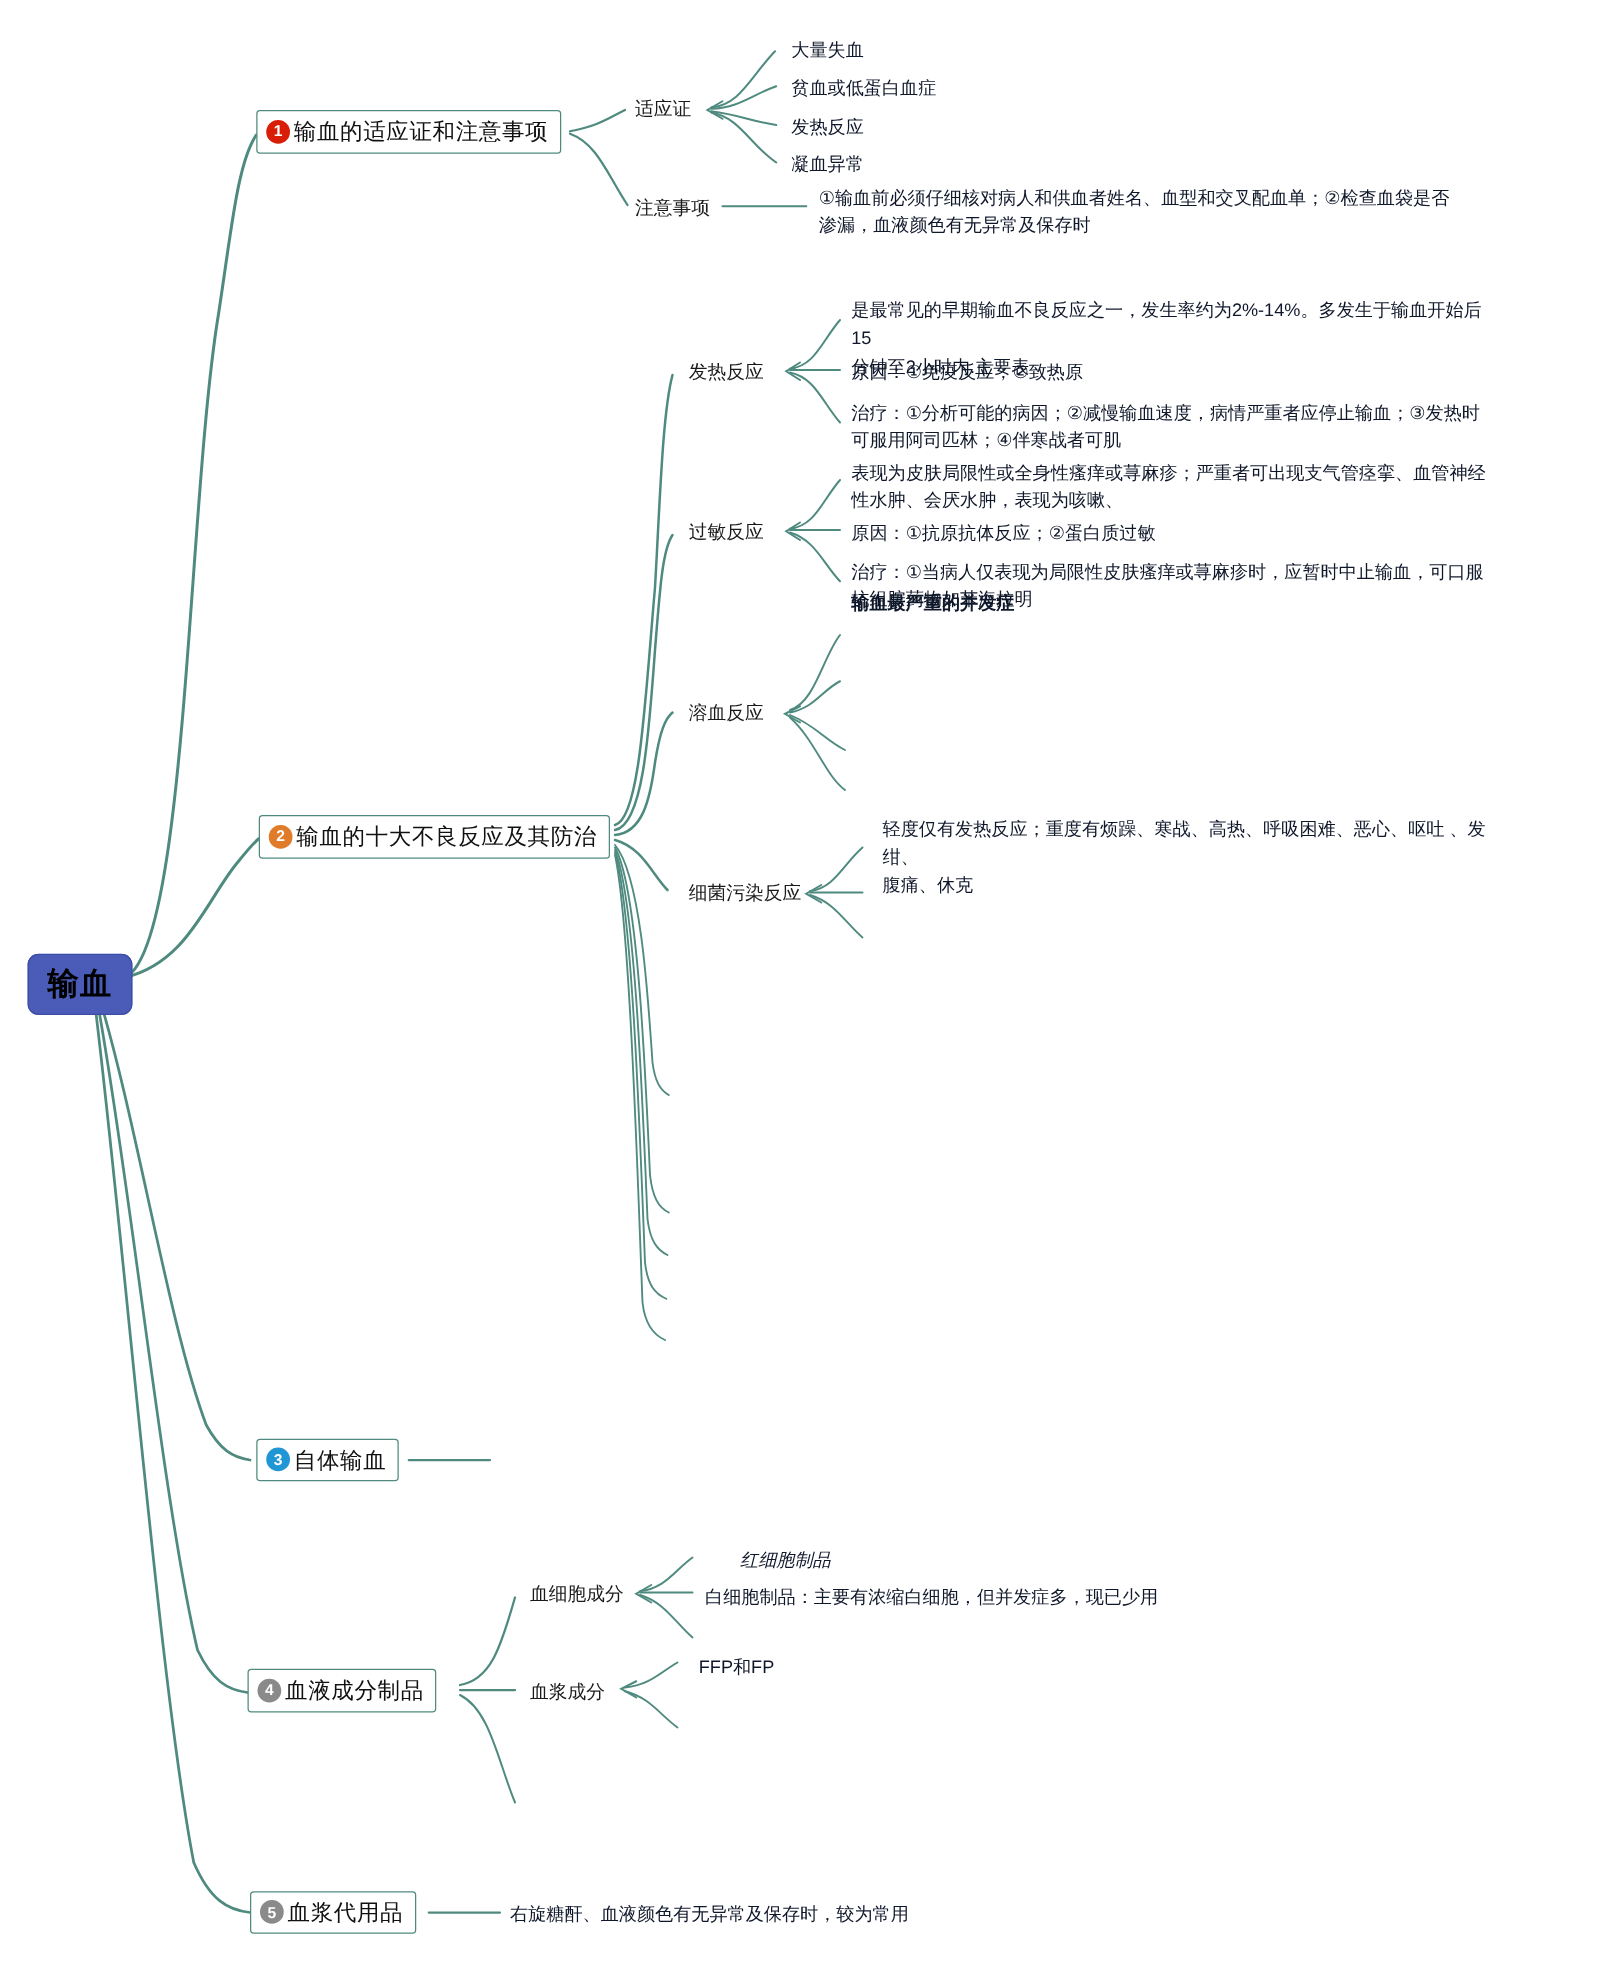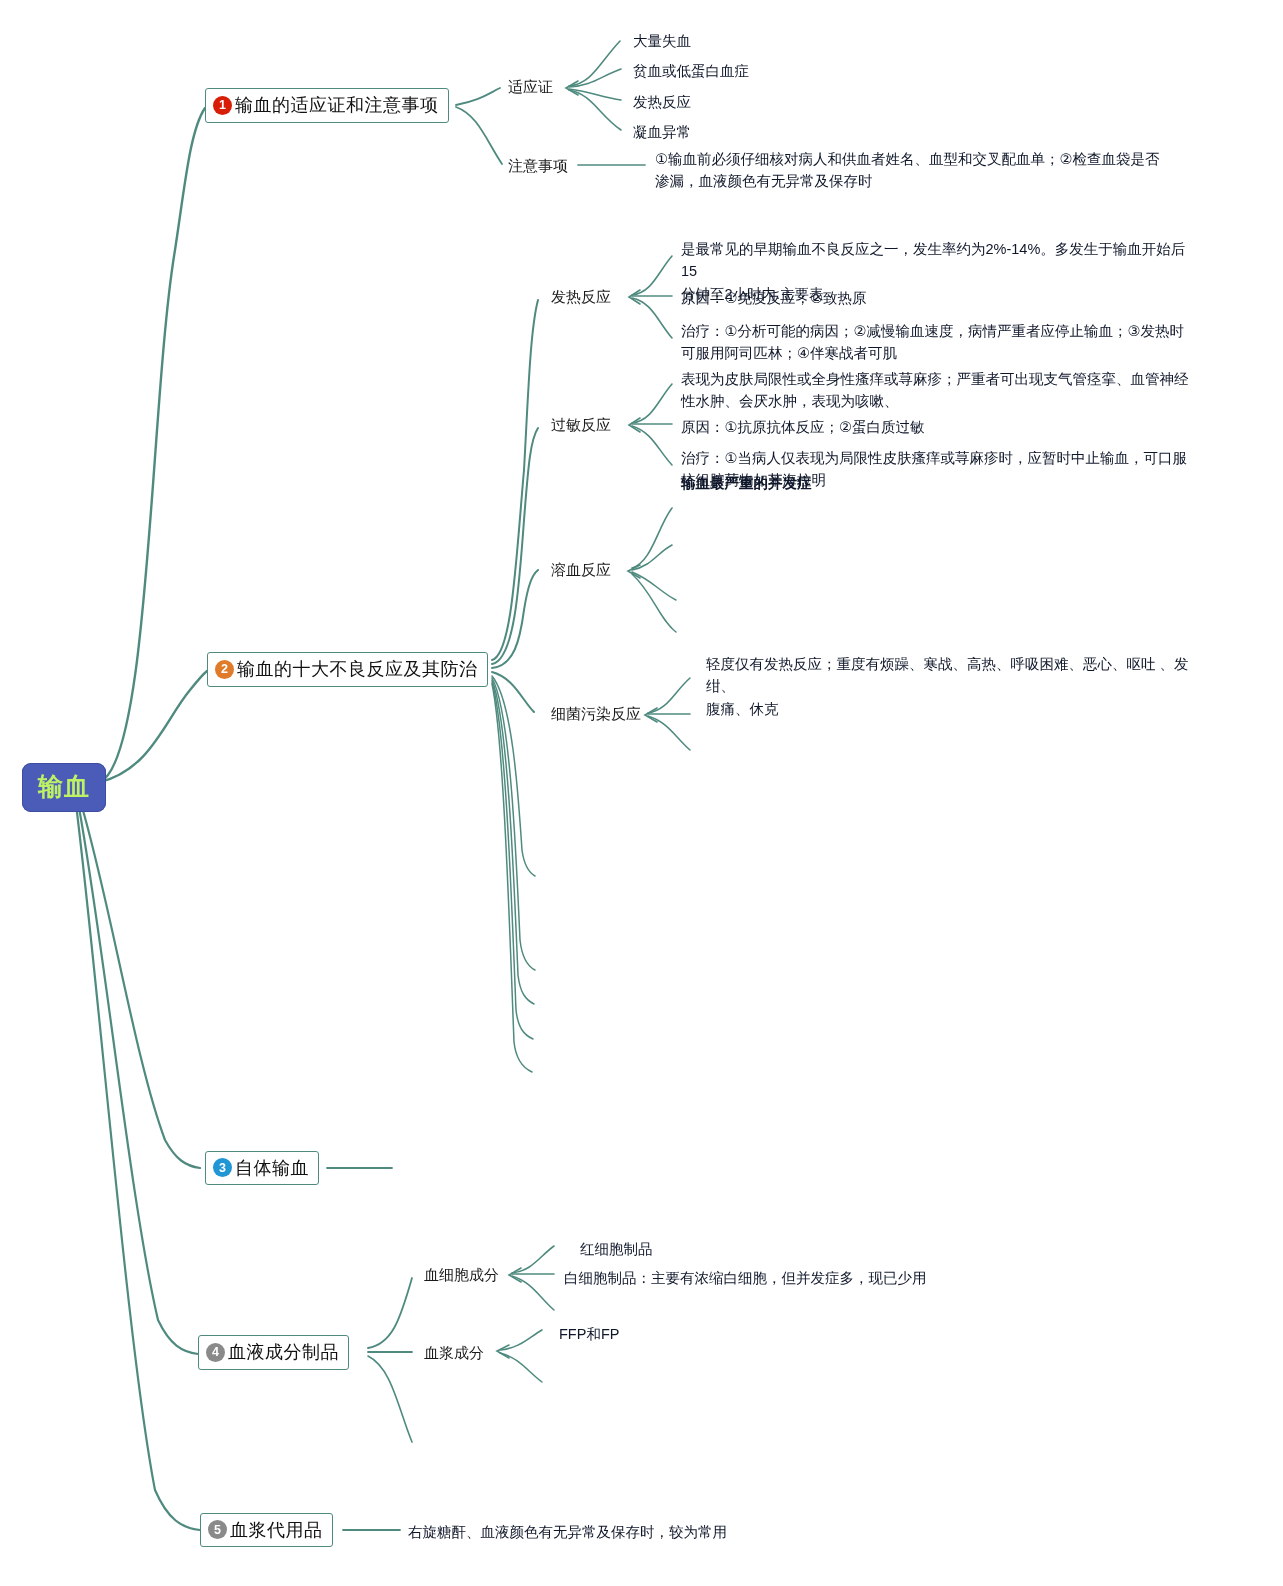--- a/index.html
+++ b/index.html
@@ -7,21 +7,21 @@
   #canvas{position:relative;width:1283px;height:1586px;background:#fff;overflow:hidden;}
   svg#links{position:absolute;left:0;top:0;width:1283px;height:1586px;pointer-events:none;}
   .lbl{position:absolute;color:#0f172a;font-size:14.5px;line-height:1.55;white-space:pre-wrap;}
   .branch-title{position:absolute;font-size:15px;color:#1a1a1a;white-space:nowrap;}
 
   
   .root{
     position:absolute;
     background:#4a5cb8;
     border-radius:9px;
-    color:#bef264;
+    color:#000000;
     font-size:25px;
     font-weight:700;
     padding:7px 16px 9px 16px;
     letter-spacing:1px;
     box-shadow:0 0 0 1px #3c4da3 inset;
   }
 
   
   .sect{
     position:absolute;
@@ -171,21 +171,21 @@
   </div>
 
   <div class="sect" style="left:198px; top:1335px; height:35px;">
     <span class="badge" style="background:#8a8a8a;">4</span>
     <span class="stitle">血液成分制品</span>
   </div>
 
   <div class="branch-title" style="left:424px; top:1266px;">血细胞成分</div>
   <div class="branch-title" style="left:424px; top:1344px;">血浆成分</div>
 
-  <div class="lbl" style="left:580px; top:1238px;">红细胞制品</div>
+  <div class="lbl" style="left:592px; top:1238px;font-style:italic;">红细胞制品</div>
   <div class="lbl" style="left:564px; top:1267px;">白细胞制品：主要有浓缩白细胞，但并发症多，现已少用</div>
   <div class="lbl" style="left:559px; top:1323px;">FFP和FP</div>
 
   <div class="sect" style="left:200px; top:1513px; height:34px;">
     <span class="badge" style="background:#8a8a8a;">5</span>
     <span class="stitle">血浆代用品</span>
   </div>
   <div class="lbl" style="left:408px; top:1521px;">右旋糖酐、血液颜色有无异常及保存时，较为常用</div>
 
 </div>

